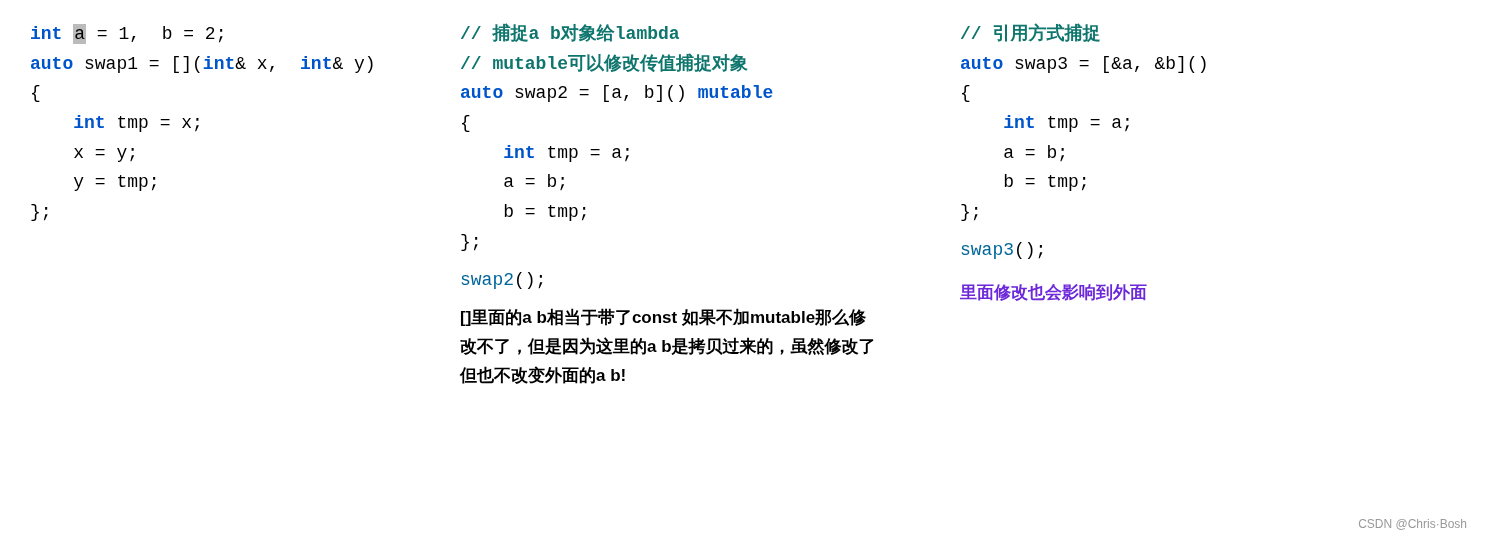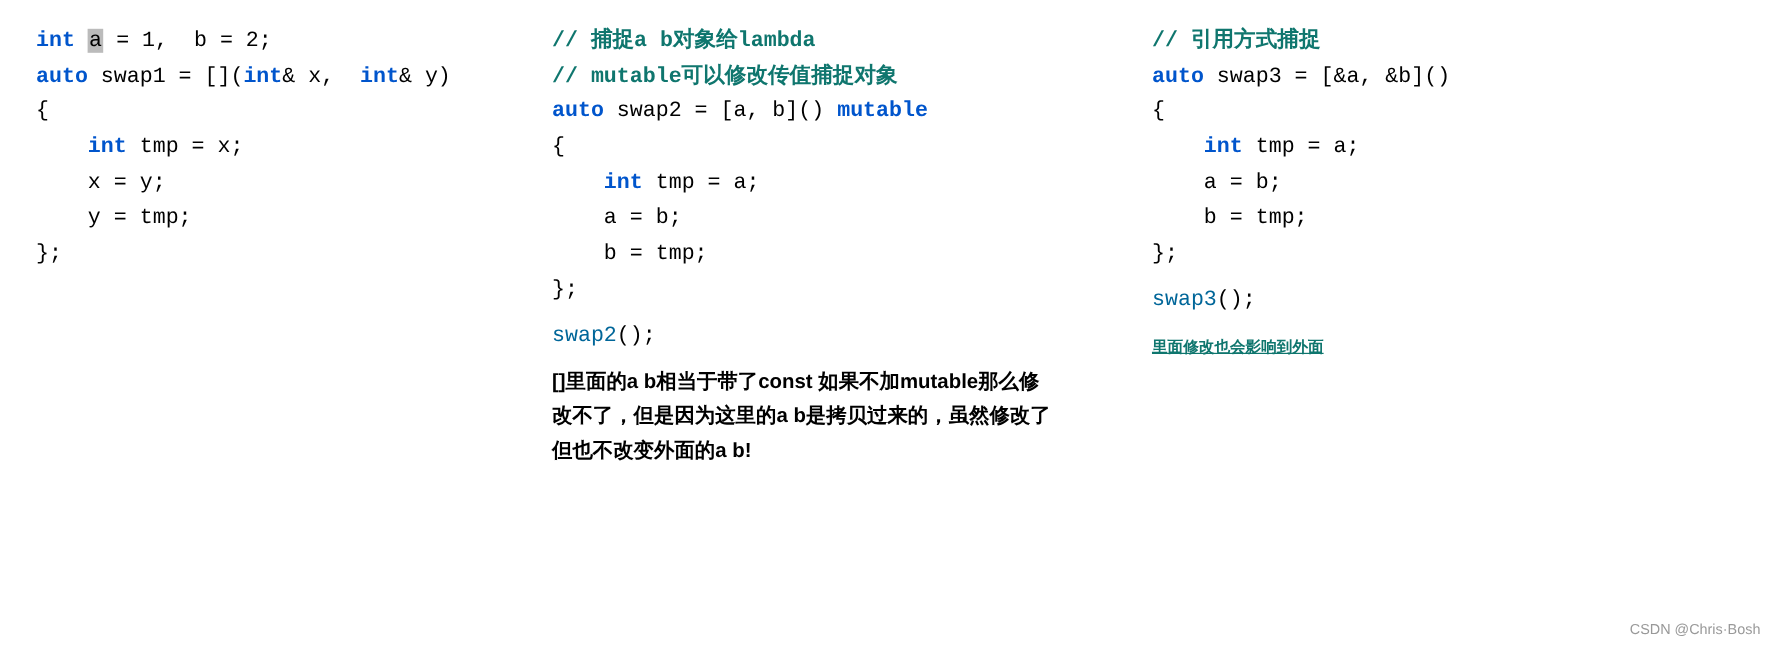--- a/index.html
+++ b/index.html
@@ -44,26 +44,25 @@
     .note-text {
       font-family: 'SimSun', '宋体', sans-serif;
       font-size: 17px;
       font-weight: bold;
       color: #000000;
       line-height: 1.7;
       margin-top: 10px;
     }
 
     .note-highlight {
-      color: #0f766e;
+      color: #6d28d9;
       font-weight: bold;
-      font-size: 13px;
+      font-size: 17px;
       font-family: 'SimSun', '宋体', sans-serif;
       margin-top: 8px;
-      text-decoration: underline;
     }
 
     .watermark {
       position: absolute;
       bottom: 8px;
       right: 20px;
       font-size: 12px;
       color: #999999;
       font-family: Arial, sans-serif;
       text-align: center;

